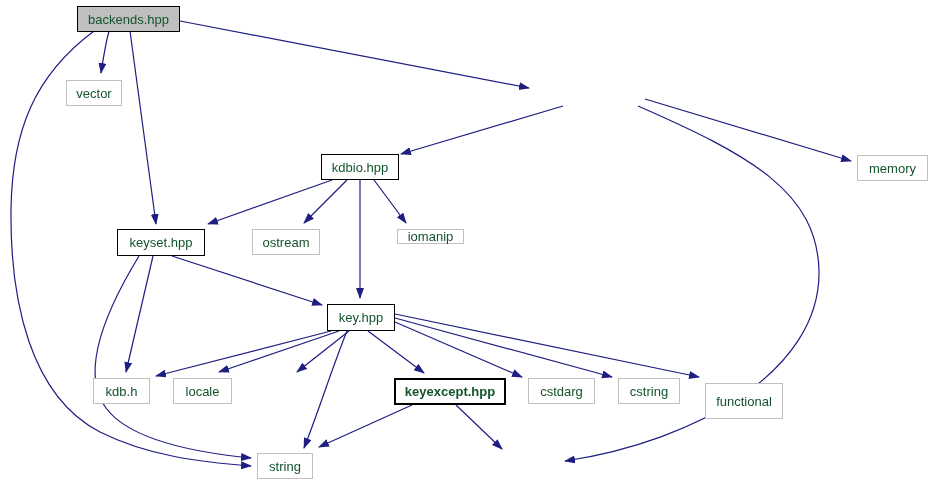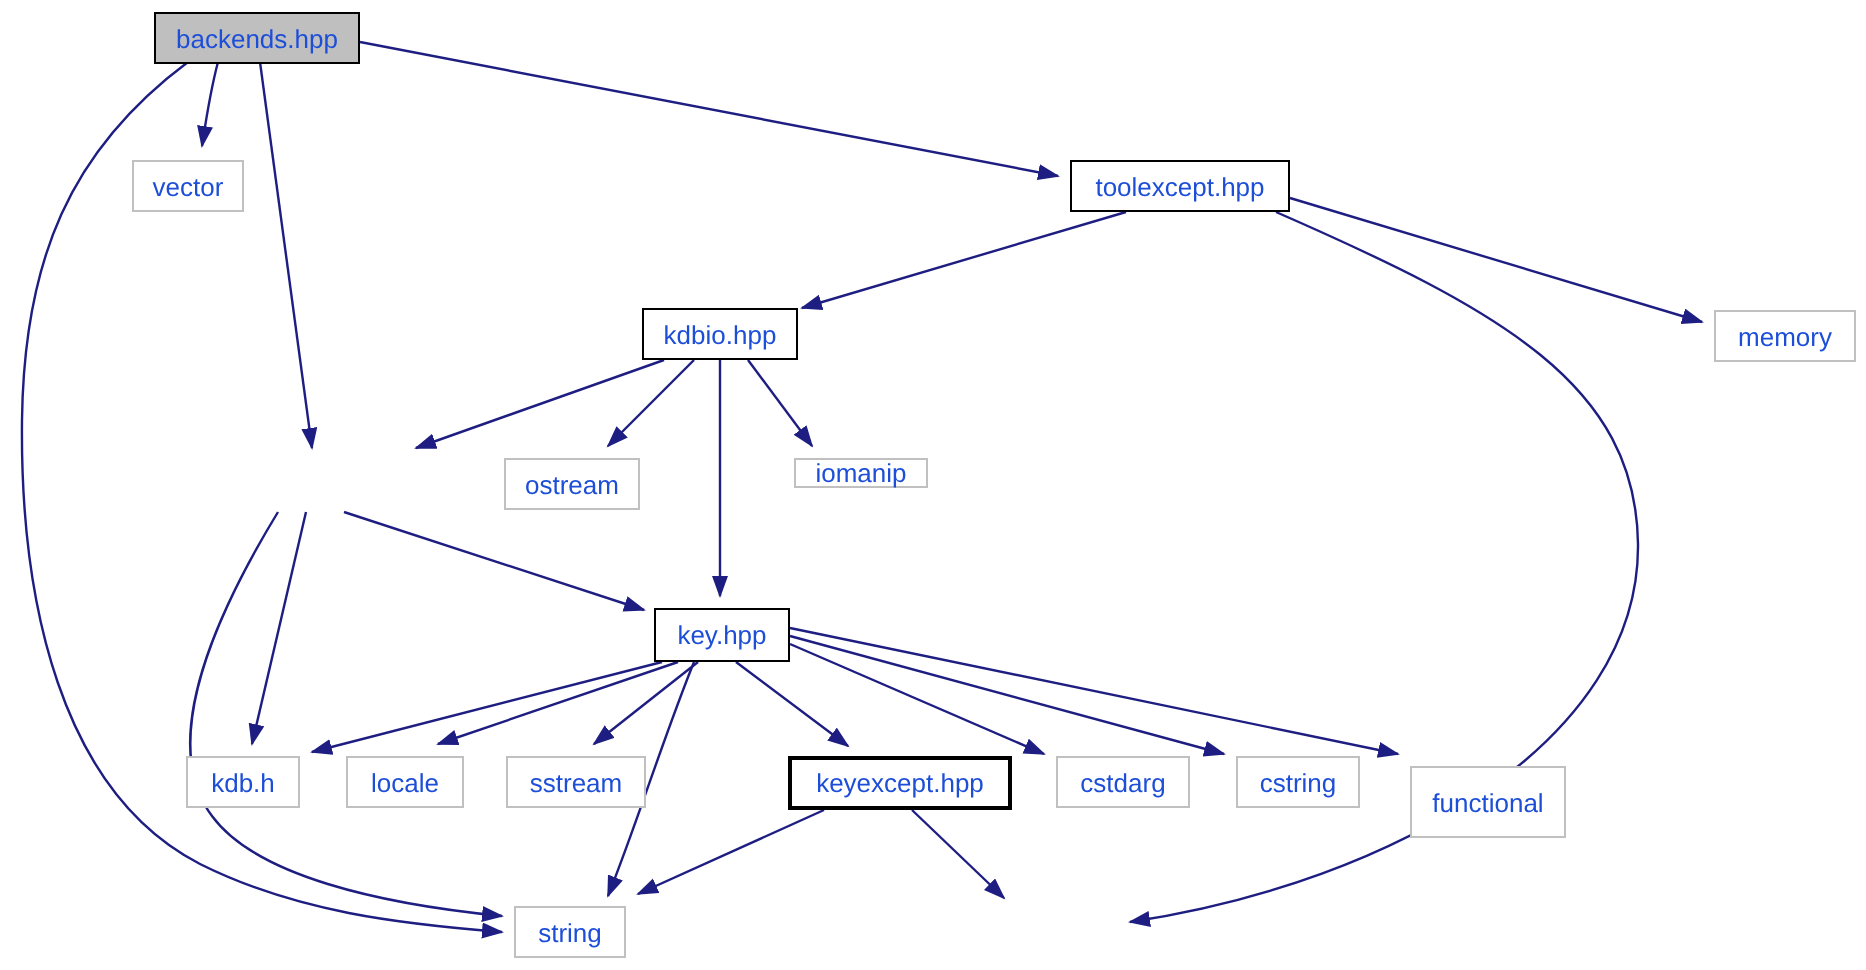--- a/index.html
+++ b/index.html
@@ -4,24 +4,24 @@
 <style>
   html,body{margin:0;padding:0;background:#ffffff;}
   .stage{
     position:relative;width:933px;height:485px;background:#ffffff;overflow:hidden;
     font-family:"Liberation Sans", sans-serif;
   }
   .edges{position:absolute;left:0;top:0;z-index:1;}
   .node{
     position:absolute;z-index:2;display:flex;align-items:center;justify-content:center;
     background:#ffffff;border:1px solid #c0c0c0;box-sizing:border-box;
-    font-size:13px;color:#1d4ed8;white-space:nowrap;
+    font-size:13px;color:#14532d;white-space:nowrap;
   }
   .node.linked{border:1px solid #000000;}
-  .node.bold{border:2px solid #000000;}
+  .node.bold{border:2px solid #000000;font-weight:bold;}
   .node.current{background:#bfbfbf;border:1px solid #000000;}
   .lbl{pointer-events:none;}
 </style>
 </head>
 <body>
 
 <div class="stage">
 
   <svg class="edges" width="933" height="485" viewBox="0 0 933 485">
     <defs>
@@ -58,32 +58,32 @@
   </svg>
 
   <div class="node current" style="left:77px;top:6px;width:103px;height:26px">
     <span class="lbl">backends.hpp</span>
   </div>
 
   <div class="node" style="left:66px;top:80px;width:56px;height:26px">
     <span class="lbl">vector</span>
   </div>
 
-  <div class="node linked" style="left:535px;top:80px;width:110px;height:26px">
-    <span class="lbl">toolexcept.hpp</span>
-  </div>
 
   <div class="node" style="left:857px;top:155px;width:71px;height:26px">
     <span class="lbl">memory</span>
   </div>
 
   <div class="node linked" style="left:321px;top:154px;width:78px;height:26px">
     <span class="lbl">kdbio.hpp</span>
   </div>
 
+  <div class="node linked" style="left:117px;top:229px;width:88px;height:27px">
+    <span class="lbl">keyset.hpp</span>
+  </div>
 
   <div class="node" style="left:252px;top:229px;width:68px;height:26px">
     <span class="lbl">ostream</span>
   </div>
 
   <div class="node" style="left:397px;top:229px;width:67px;height:15px">
     <span class="lbl">iomanip</span>
   </div>
 
   <div class="node linked" style="left:327px;top:304px;width:68px;height:27px">
@@ -91,23 +91,20 @@
   </div>
 
   <div class="node" style="left:93px;top:378px;width:57px;height:26px">
     <span class="lbl">kdb.h</span>
   </div>
 
   <div class="node" style="left:173px;top:378px;width:59px;height:26px">
     <span class="lbl">locale</span>
   </div>
 
-  <div class="node" style="left:253px;top:378px;width:70px;height:26px">
-    <span class="lbl">sstream</span>
-  </div>
 
   <div class="node linked bold" style="left:394px;top:378px;width:112px;height:27px">
     <span class="lbl">keyexcept.hpp</span>
   </div>
 
   <div class="node" style="left:528px;top:378px;width:67px;height:26px">
     <span class="lbl">cstdarg</span>
   </div>
 
   <div class="node" style="left:618px;top:378px;width:62px;height:26px">

